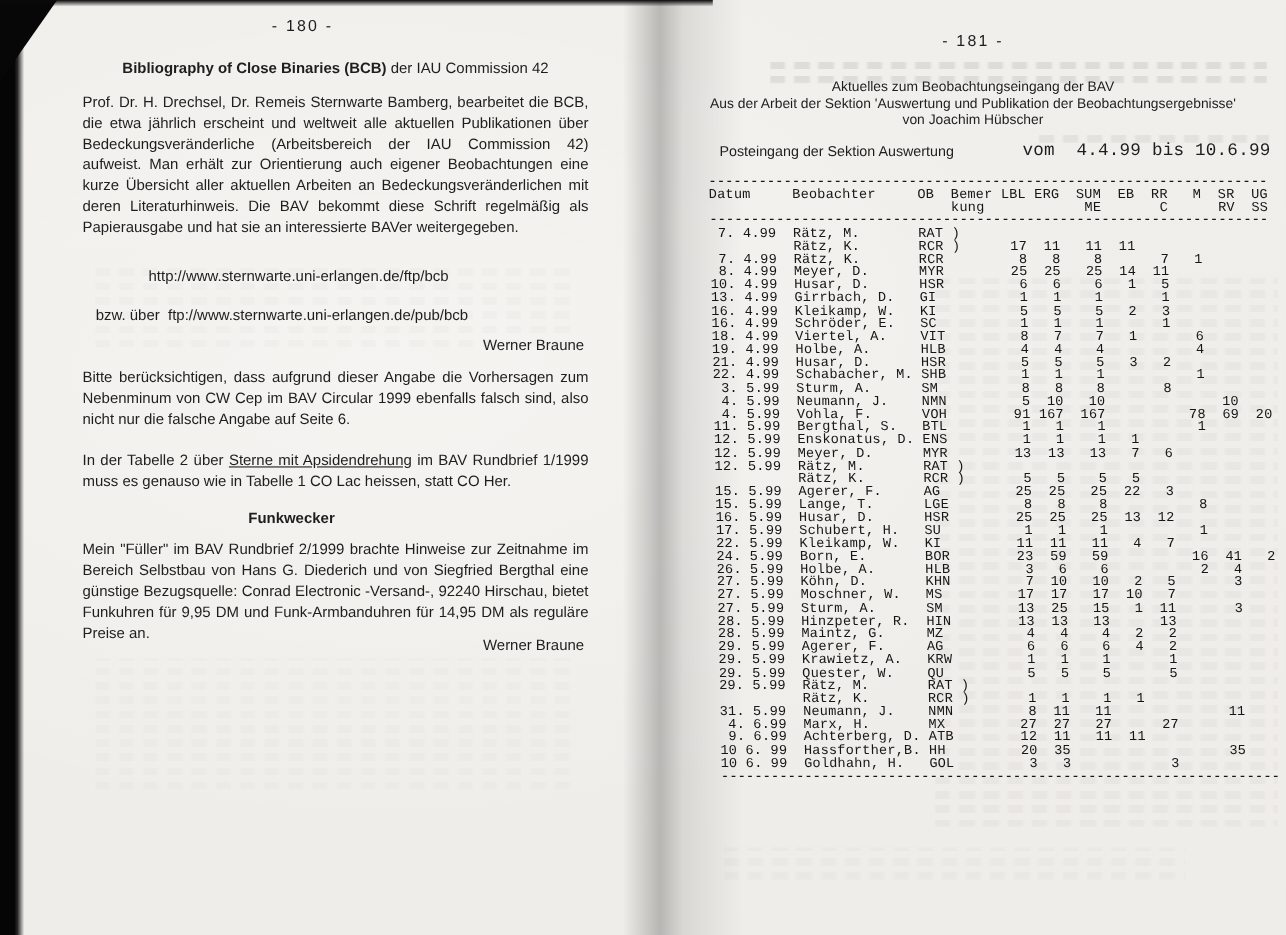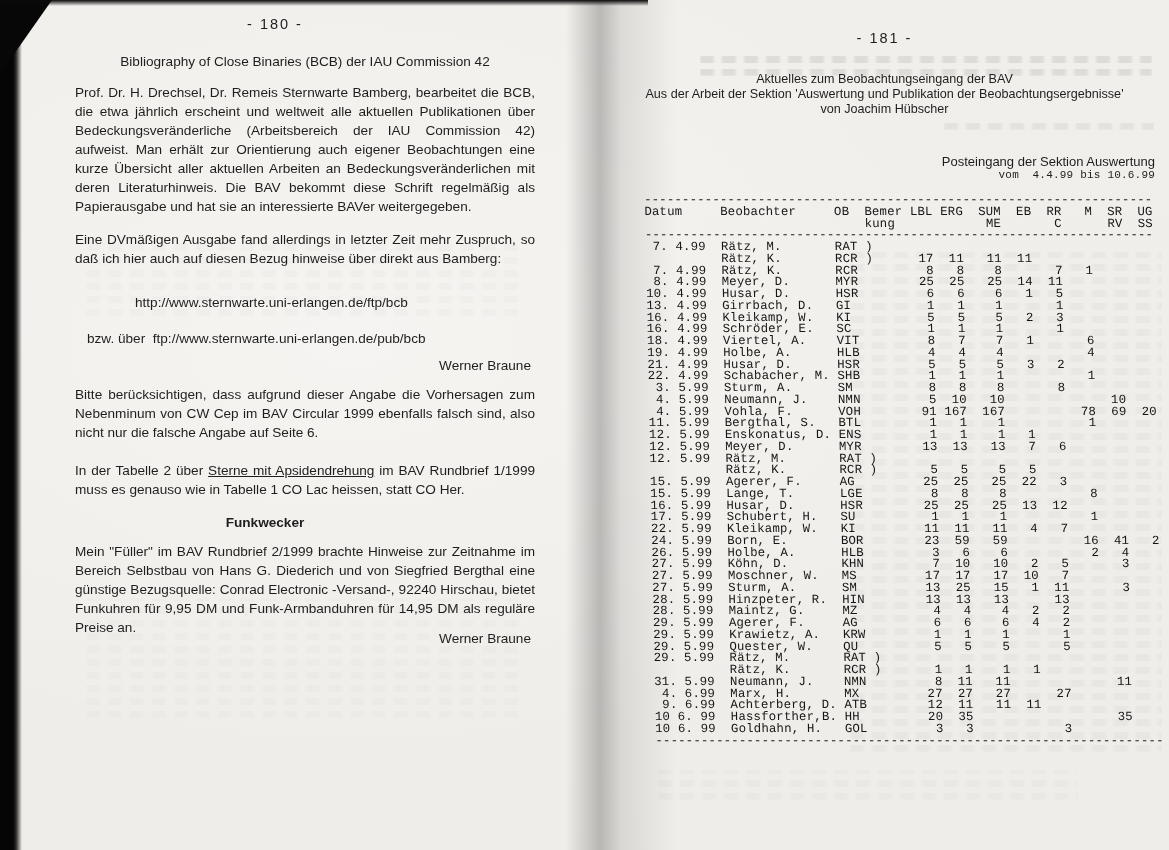--- a/index.html
+++ b/index.html
@@ -34,21 +34,21 @@
   .g3{left:850px;top:252px;width:312px;height:500px;opacity:.10;}
   .g4{left:658px;top:770px;width:420px;height:30px;opacity:.08;}
   .g5{left:86px;top:238px;width:440px;height:78px;opacity:.07;}
   .g6{left:86px;top:598px;width:440px;height:120px;opacity:.06;}
 
   
   .page-left{position:absolute;left:75px;top:16px;width:460px;}
   .pnum{font-size:14.5px;letter-spacing:2px;text-align:center;}
   .page-left .pnum{transform:translateX(-30px);}
   .lp-title{margin-top:22px;text-align:center;font-size:13.6px;}
-  .lp-title b{font-weight:normal;text-align:right;}
+  .lp-title b{font-weight:bold;text-align:right;}
   .para{font-size:13.6px;line-height:19px;text-align:justify;margin:0;}
   .p1{margin-top:14px;}
   .p2{margin-top:14px;}
   .url-line{margin-top:27px;padding-left:60px;font-size:13.6px;white-space:pre;}
   .ftp-line{margin-top:21px;font-size:13.6px;white-space:pre;padding-left:12px;}
   .sig{font-size:13.6px;text-align:right;padding-right:4px;margin-top:10px;}
   .sig1{margin-top:12px;}
   .heading{font-weight:bold;font-size:13.6px;text-align:center;transform:translateX(-40px);margin-top:15px;}
   .p3{margin-top:9px;}
   .cw-line{margin-top:30px;font-size:13.6px;white-space:pre;}
@@ -58,22 +58,22 @@
   .h-funk{margin-top:16px;}
   .p6{margin-top:12px;}
   .sig3{margin-top:-6px;}
   .u{text-decoration:underline;}
 
   
   .page-right{position:absolute;left:600px;top:16px;width:569px;}
   .rp-num{margin-top:14px;font-size:14.5px;letter-spacing:2px;text-align:center;}
   .rp-title{margin-top:26px;text-align:center;font-size:12.6px;line-height:15px;}
   .rp-byline{text-align:center;font-size:12.6px;}
-  .post-row{margin-top:38px;display:flex;align-items:flex-end;padding-left:54px;padding-right:14px;font-size:13px;flex-direction:column;}
-  .post-date{margin-left:auto;font-family:"Liberation Mono","DejaVu Sans Mono",monospace;font-size:11px;letter-spacing:.2px;white-space:pre;}
+  .post-row{margin-top:12px;display:flex;align-items:center;padding-left:54px;padding-right:14px;font-size:13px;}
+  .post-date{margin-left:auto;font-family:"Liberation Mono","DejaVu Sans Mono",monospace;font-size:16px;letter-spacing:.2px;white-space:pre;}
   .obs-table{
     margin:14px 0 0 44px;
     font-family:"Liberation Mono","DejaVu Sans Mono",monospace;
     font-size:12.4px;line-height:11.75px;letter-spacing:.15px;
     color:#161616;white-space:pre;
     transform:skewX(1.2deg);transform-origin:top left;
   }
 </style>
 </head>
 <body>
@@ -89,21 +89,20 @@
   <div class="ghost g5"></div>
   <div class="ghost g6"></div>
 
   <div class="page-left">
     <div class="pnum">- 180 -</div>
 
     <div class="lp-title"><b>Bibliography of Close Binaries (BCB)</b><span> der IAU Commission 42</span></div>
 
     <p class="para p1">Prof. Dr. H. Drechsel, Dr. Remeis Sternwarte Bamberg, bearbeitet die BCB, die etwa jährlich erscheint und weltweit alle aktuellen Publikationen über Bedeckungsveränderliche (Arbeitsbereich der IAU Commission 42) aufweist. Man erhält zur Orientierung auch eigener Beobachtungen eine kurze Übersicht aller aktuellen Arbeiten an Bedeckungsveränderlichen mit deren Literaturhinweis. Die BAV bekommt diese Schrift regelmäßig als Papierausgabe und hat sie an interessierte BAVer weitergegeben.</p>
 
-    <p class="para p2">Eine DVmäßigen Ausgabe fand allerdings in letzter Zeit mehr Zuspruch, so daß ich hier auch auf diesen Bezug hinweise über direkt aus Bamberg:</p>
 
     <div class="url-line">http://www.sternwarte.uni-erlangen.de/ftp/bcb</div>
     <div class="ftp-line">bzw. über  ftp://www.sternwarte.uni-erlangen.de/pub/bcb</div>
 
     <div class="sig sig1">Werner  Braune</div>
 
 
 
 
     <p class="para p4">Bitte berücksichtigen, dass aufgrund dieser Angabe die Vorhersagen zum Nebenminum von CW Cep im BAV Circular 1999 ebenfalls falsch sind, also nicht nur die falsche Angabe auf Seite 6.</p>

